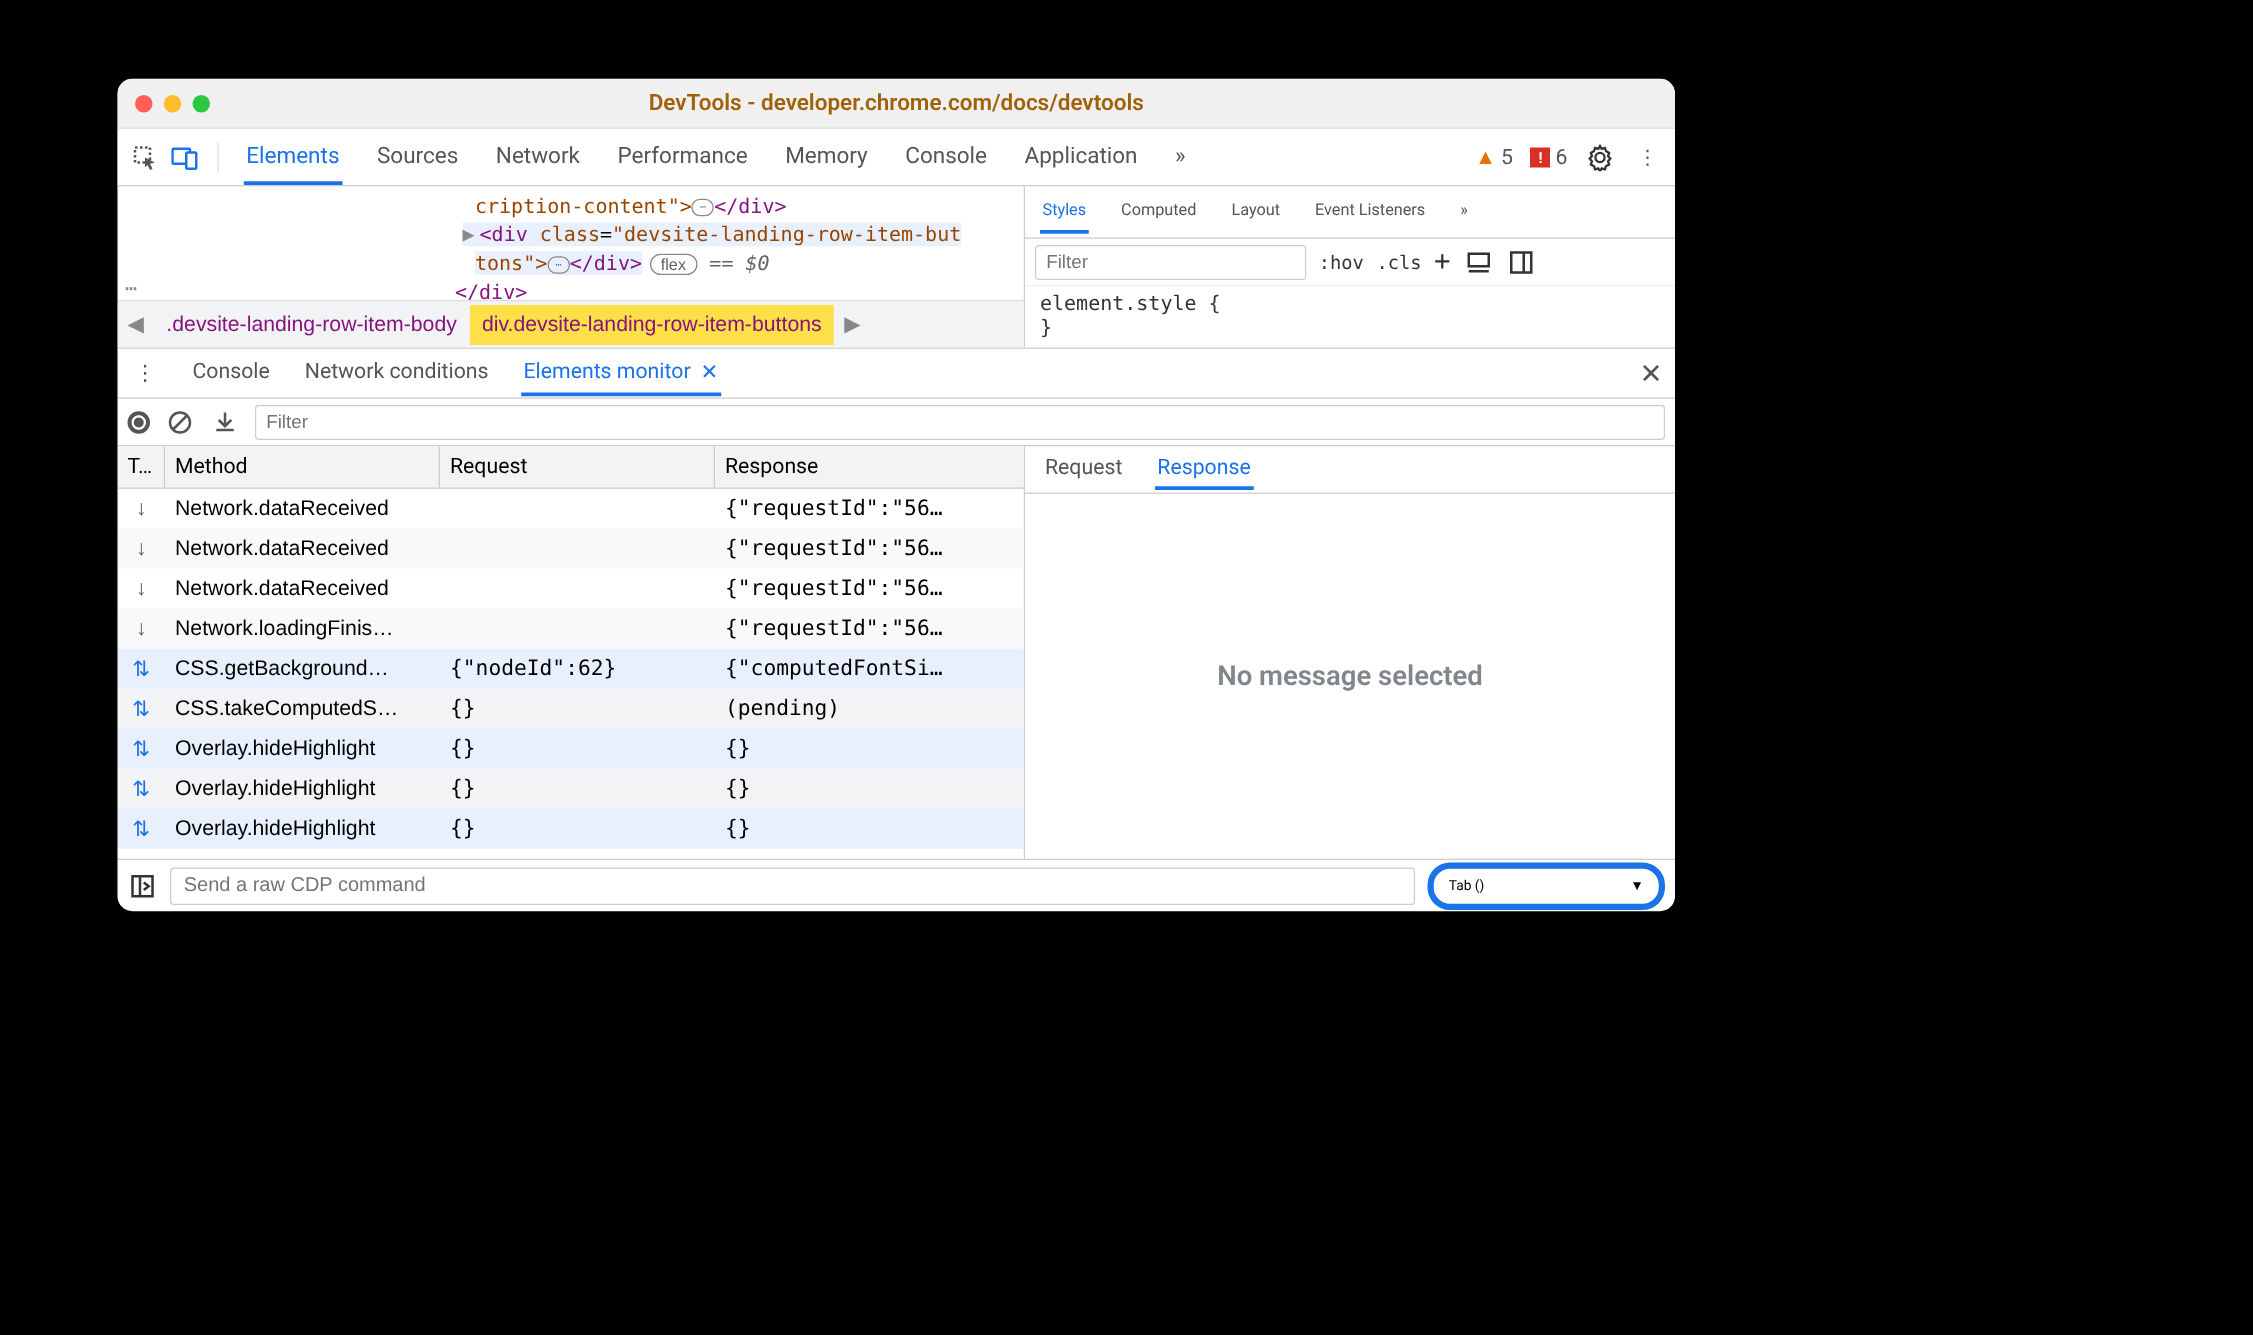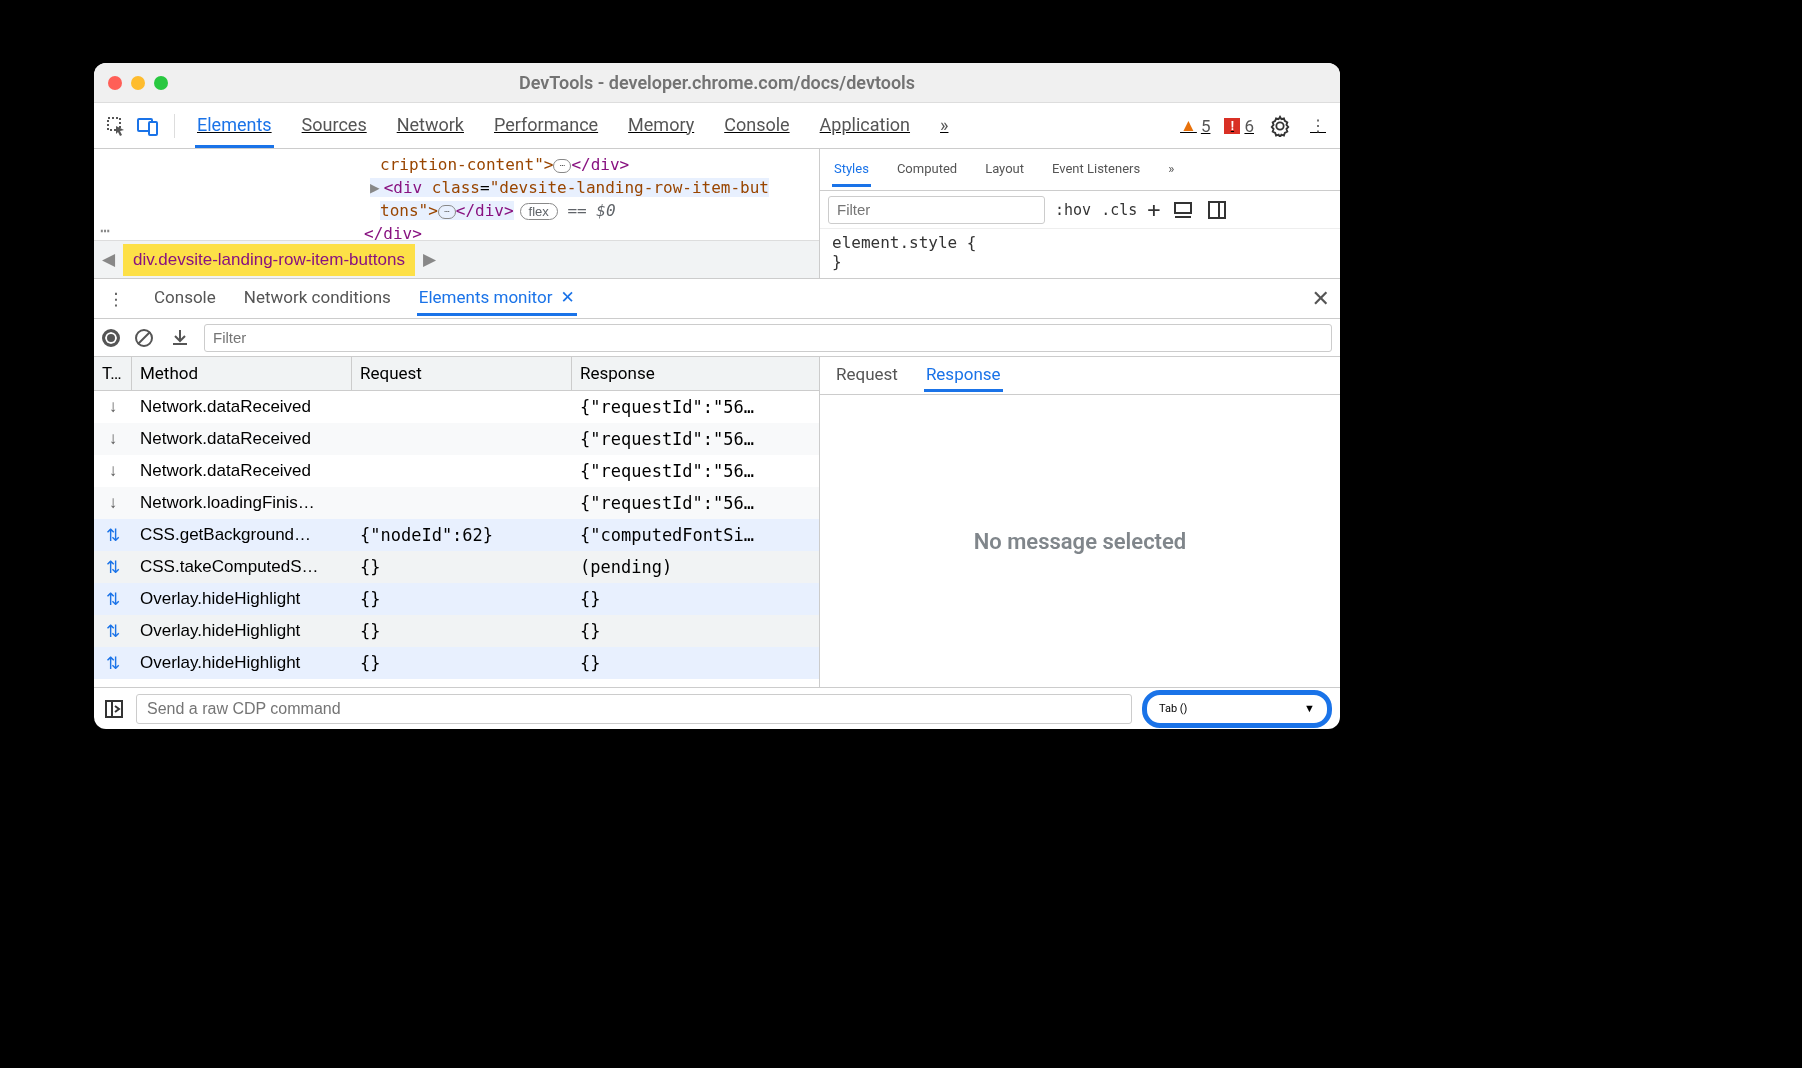--- a/index.html
+++ b/index.html
@@ -4,22 +4,22 @@
 <style>
 * { box-sizing: border-box; margin: 0; padding: 0; }
 body { background: #000; font-family: -apple-system, BlinkMacSystemFont, "Segoe UI", Roboto, sans-serif; width: 1802px; height: 1068px; position: relative; }
 .window { position: absolute; left: 94px; top: 63px; width: 1246px; height: 666px; background: #fff; border-radius: 12px; overflow: hidden; box-shadow: 0 10px 40px rgba(0,0,0,0.5); display: flex; flex-direction: column; }
 .titlebar { height: 40px; background: #f0f0f0; border-bottom: 1px solid #ddd; display: flex; align-items: center; padding: 0 14px; position: relative; }
 .traffic { display: flex; gap: 9px; }
 .dot { width: 14px; height: 14px; border-radius: 50%; }
 .dot.r { background: #ff5f57; }
 .dot.y { background: #febc2e; }
 .dot.g { background: #28c840; }
-.title { position: absolute; left: 0; right: 0; text-align: center; font-size: 18px; font-weight: 600; color: #737373; pointer-events: none; }
-.toolbar { height: 46px; border-bottom: 1px solid #ccc; display: flex; align-items: center; padding: 0 10px; gap: 8px; background: #fff; text-decoration: underline; }
+.title { position: absolute; left: 0; right: 0; text-align: center; font-size: 18px; font-weight: 600; color: #a16207; pointer-events: none; }
+.toolbar { height: 46px; border-bottom: 1px solid #ccc; display: flex; align-items: center; padding: 0 10px; gap: 8px; background: #fff; }
 .tool-icon { width: 24px; height: 24px; display: flex; align-items: center; justify-content: center; color: #555; cursor: pointer; }
 .tool-icon.blue { color: #1a73e8; }
 .sep { width: 1px; height: 24px; background: #ddd; margin: 0 6px; }
 .tabs { display: flex; gap: 26px; margin-left: 6px; flex: 1; }
 .tab { font-size: 18px; color: #555; padding: 10px 2px; cursor: pointer; border-bottom: 3px solid transparent; }
 .tab.active { color: #1a73e8; border-bottom-color: #1a73e8; }
 .toolbar-right { display: flex; align-items: center; gap: 14px; }
 .badge-warn { display: flex; align-items: center; gap: 4px; font-size: 17px; color: #555; }
 .warn-icon { color: #e8710a; }
 .err-icon { width: 16px; height: 16px; background: #d93025; display: flex; align-items: center; justify-content: center; color: #fff; font-size: 12px; font-weight: bold; }
@@ -146,20 +146,21 @@
       <div class="elements-pane" style="position:relative">
         <div class="elements-body">
           <div class="code-line" style="padding-left:280px"><span class="attr">cription-content"&gt;</span><span class="ellipsis-pill">⋯</span><span class="tag">&lt;/div&gt;</span></div>
           <div class="code-line" style="padding-left:270px"><span class="hl"><span class="tri">▶</span><span class="tag">&lt;div</span> <span class="attr">class</span>=<span class="attr">"devsite-landing-row-item-but</span></span></div>
           <div class="code-line" style="padding-left:280px"><span class="hl"><span class="attr">tons"&gt;</span><span class="ellipsis-pill">⋯</span><span class="tag">&lt;/div&gt;</span></span><span class="flex-badge">flex</span> <span class="var">== $0</span></div>
           <div class="code-line" style="padding-left:264px"><span class="tag">&lt;/div&gt;</span></div>
         </div>
         <div class="ellipsis-dots">⋯</div>
         <div class="breadcrumbs">
           <span class="bc-arrow">◀</span>
+          <span class="bc-item"><span class="s">.devsite-landing-row-item-body</span></span>
           <span class="bc-item sel"><span class="s">div.devsite-landing-row-item-buttons</span></span>
           <span class="bc-arrow">▶</span>
         </div>
       </div>
 
       <div class="styles-pane">
         <div class="styles-tabs">
           <div class="styles-tab active">Styles</div>
           <div class="styles-tab">Computed</div>
           <div class="styles-tab">Layout</div>

